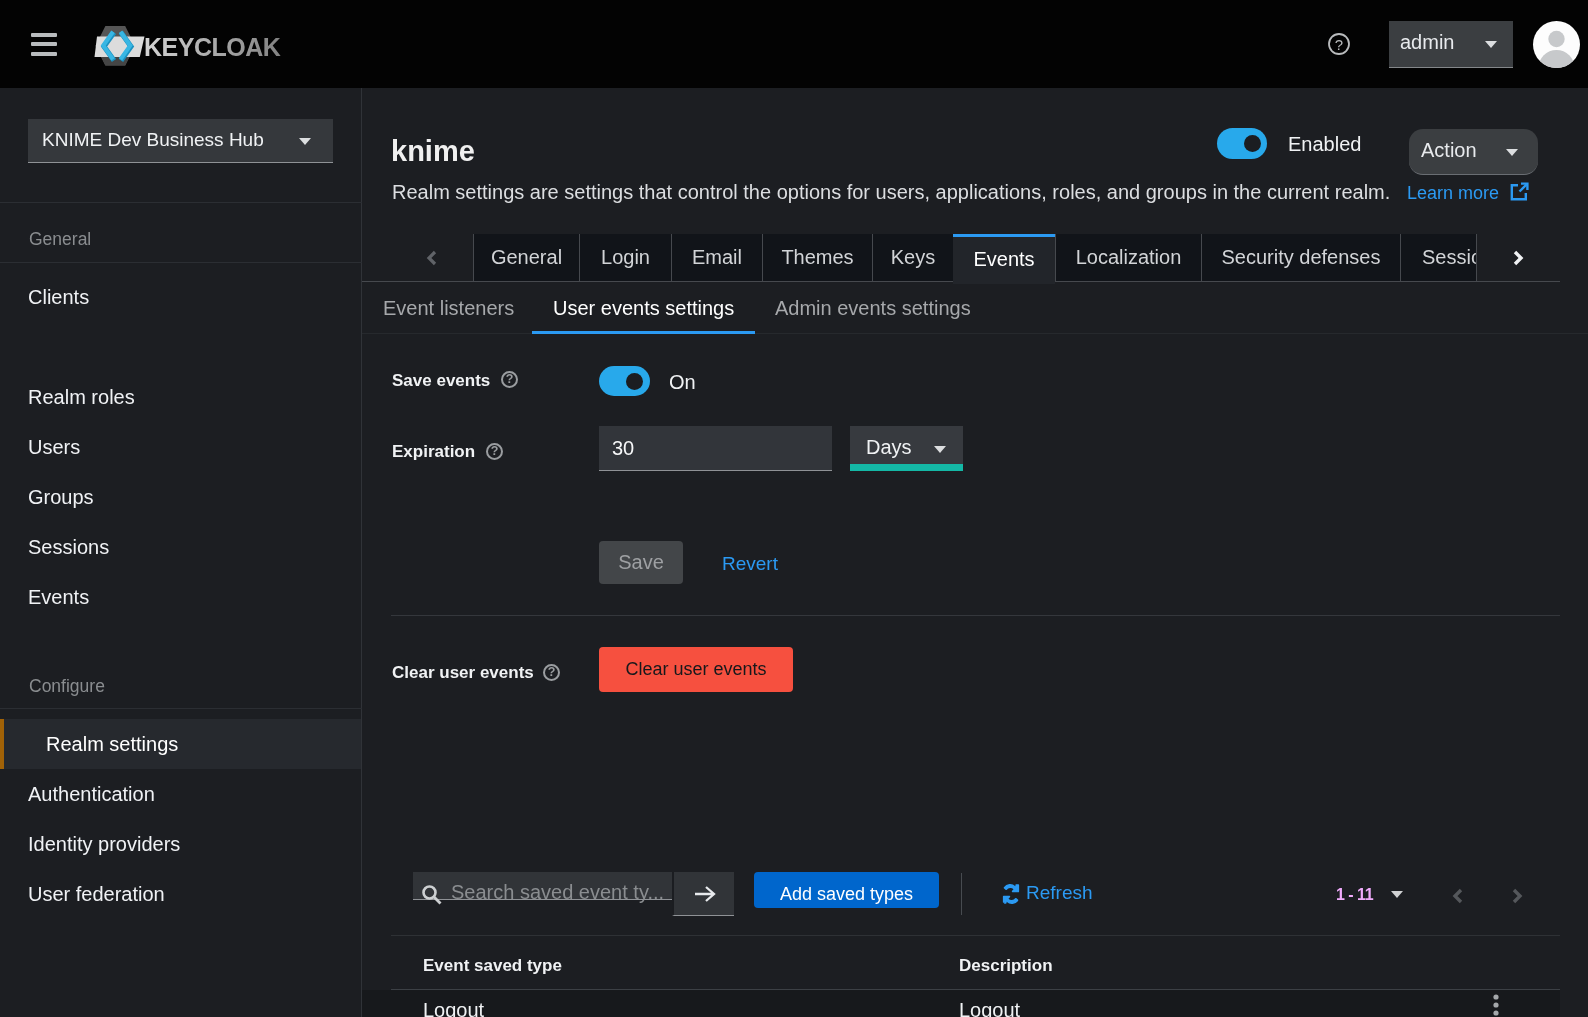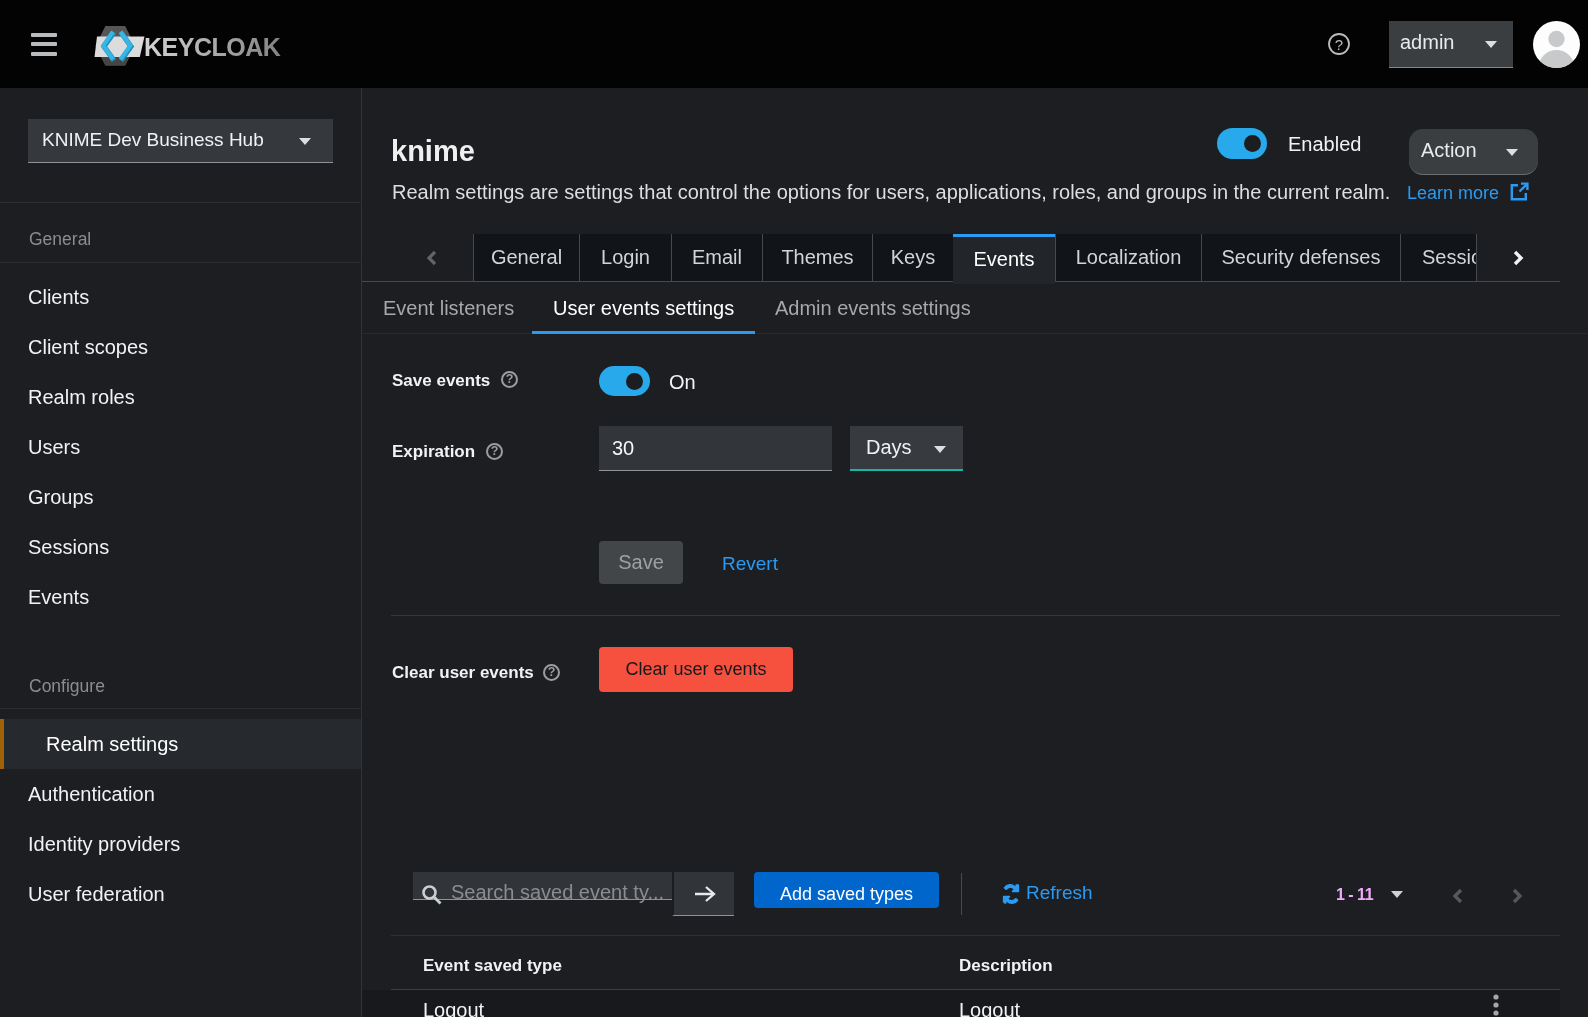--- a/index.html
+++ b/index.html
@@ -50,21 +50,21 @@
     color:#a6a8ab; padding:0 21px; }
   #stabactive { color:#fff; border-bottom:3.5px solid #2b9af3; }
   
   .flabel { position:absolute; left:30px; font-size:17px; font-weight:700; color:#f0f2f4; }
   .qicon { position:absolute; width:17px; height:17px; border:2px solid #9a9da0; border-radius:50%;
     color:#9a9da0; font-size:12.5px; font-weight:700; text-align:center; line-height:13px; }
   #ontext { position:absolute; left:307px; top:283px; font-size:20px; color:#f0f2f4; }
   #expinput { position:absolute; left:237px; top:338px; width:233px; height:45px; background:#32353a;
     border-bottom:1px solid #8f9296; color:#f6f7f8; font-size:20px; line-height:44px; padding-left:13px; }
   #daysel { position:absolute; left:488px; top:338px; width:113px; height:45px; background:#373a3f;
-    border-bottom:2px solid #14b8a6; }
+    border-bottom:7px solid #14b8a6; }
   #daysel span { position:absolute; left:16px; top:10px; font-size:20px; color:#f0f2f4; }
   #savebtn { position:absolute; left:237px; top:453px; width:84px; height:43px; background:#434649;
     border-radius:4px; color:#9ea0a3; font-size:20px; text-align:center; line-height:43px; }
   #revert { position:absolute; left:360px; top:465px; font-size:19px; color:#2b9af3; }
   #formdiv { position:absolute; left:29px; top:527px; width:1169px; height:0;
     border-top:1px solid #34373c; }
   #clearbtn { position:absolute; left:237px; top:559px; width:194px; height:45px; background:#f6503f;
     border-radius:4px; color:#16181b; font-size:18px; text-align:center; line-height:45px; }
   
   #searchbox { position:absolute; left:51px; top:784px; width:259px; height:28px; background:#313438;
@@ -126,21 +126,20 @@
 
 <div id="sidebar">
   <div id="realmsel">
     <span>KNIME Dev Business Hub</span>
     <div class="caret" style="right:22px; top:19px"></div>
   </div>
   <div class="navdiv" style="top:114px"></div>
   <div class="sechead" style="top:141px">General</div>
   <div class="navdiv" style="top:174px"></div>
   <div class="navitem" style="top:184px">Clients</div>
-  <div class="navitem" style="top:234px">Client scopes</div>
   <div class="navitem" style="top:284px">Realm roles</div>
   <div class="navitem" style="top:334px">Users</div>
   <div class="navitem" style="top:384px">Groups</div>
   <div class="navitem" style="top:434px">Sessions</div>
   <div class="navitem" style="top:484px">Events</div>
   <div class="sechead" style="top:588px">Configure</div>
   <div class="navdiv" style="top:620px"></div>
   <div class="navitem" id="navactive" style="top:631px">Realm settings</div>
   <div class="navitem" style="top:681px">Authentication</div>
   <div class="navitem" style="top:731px">Identity providers</div>

